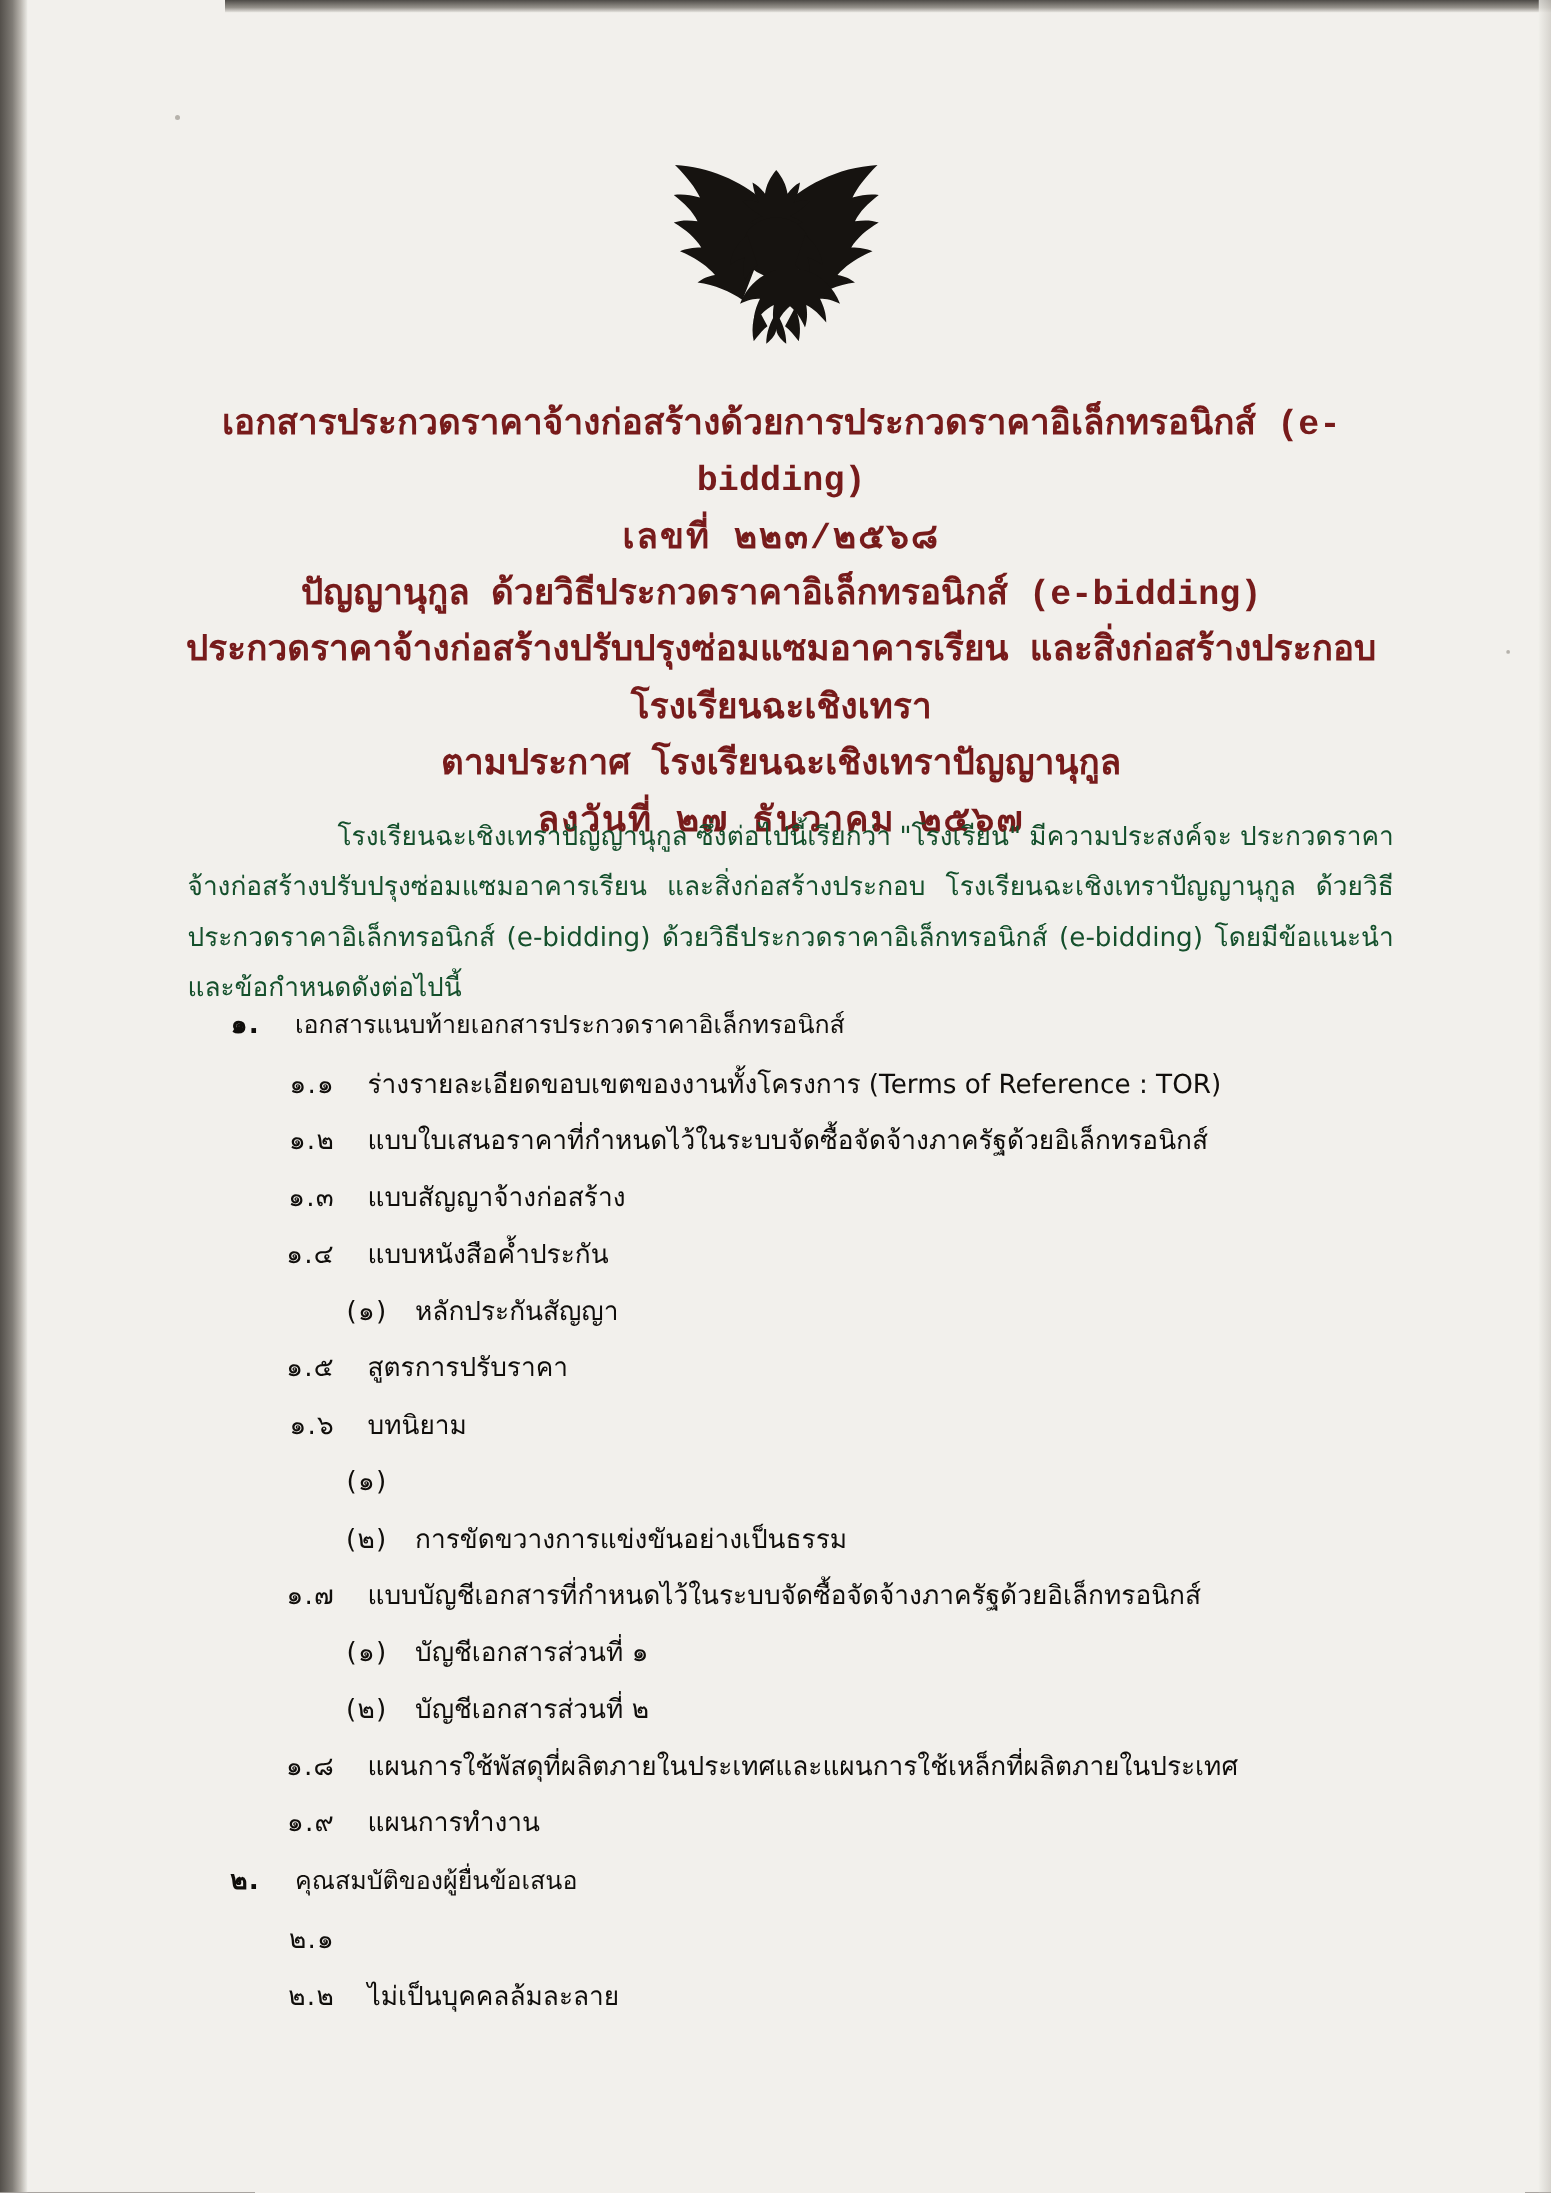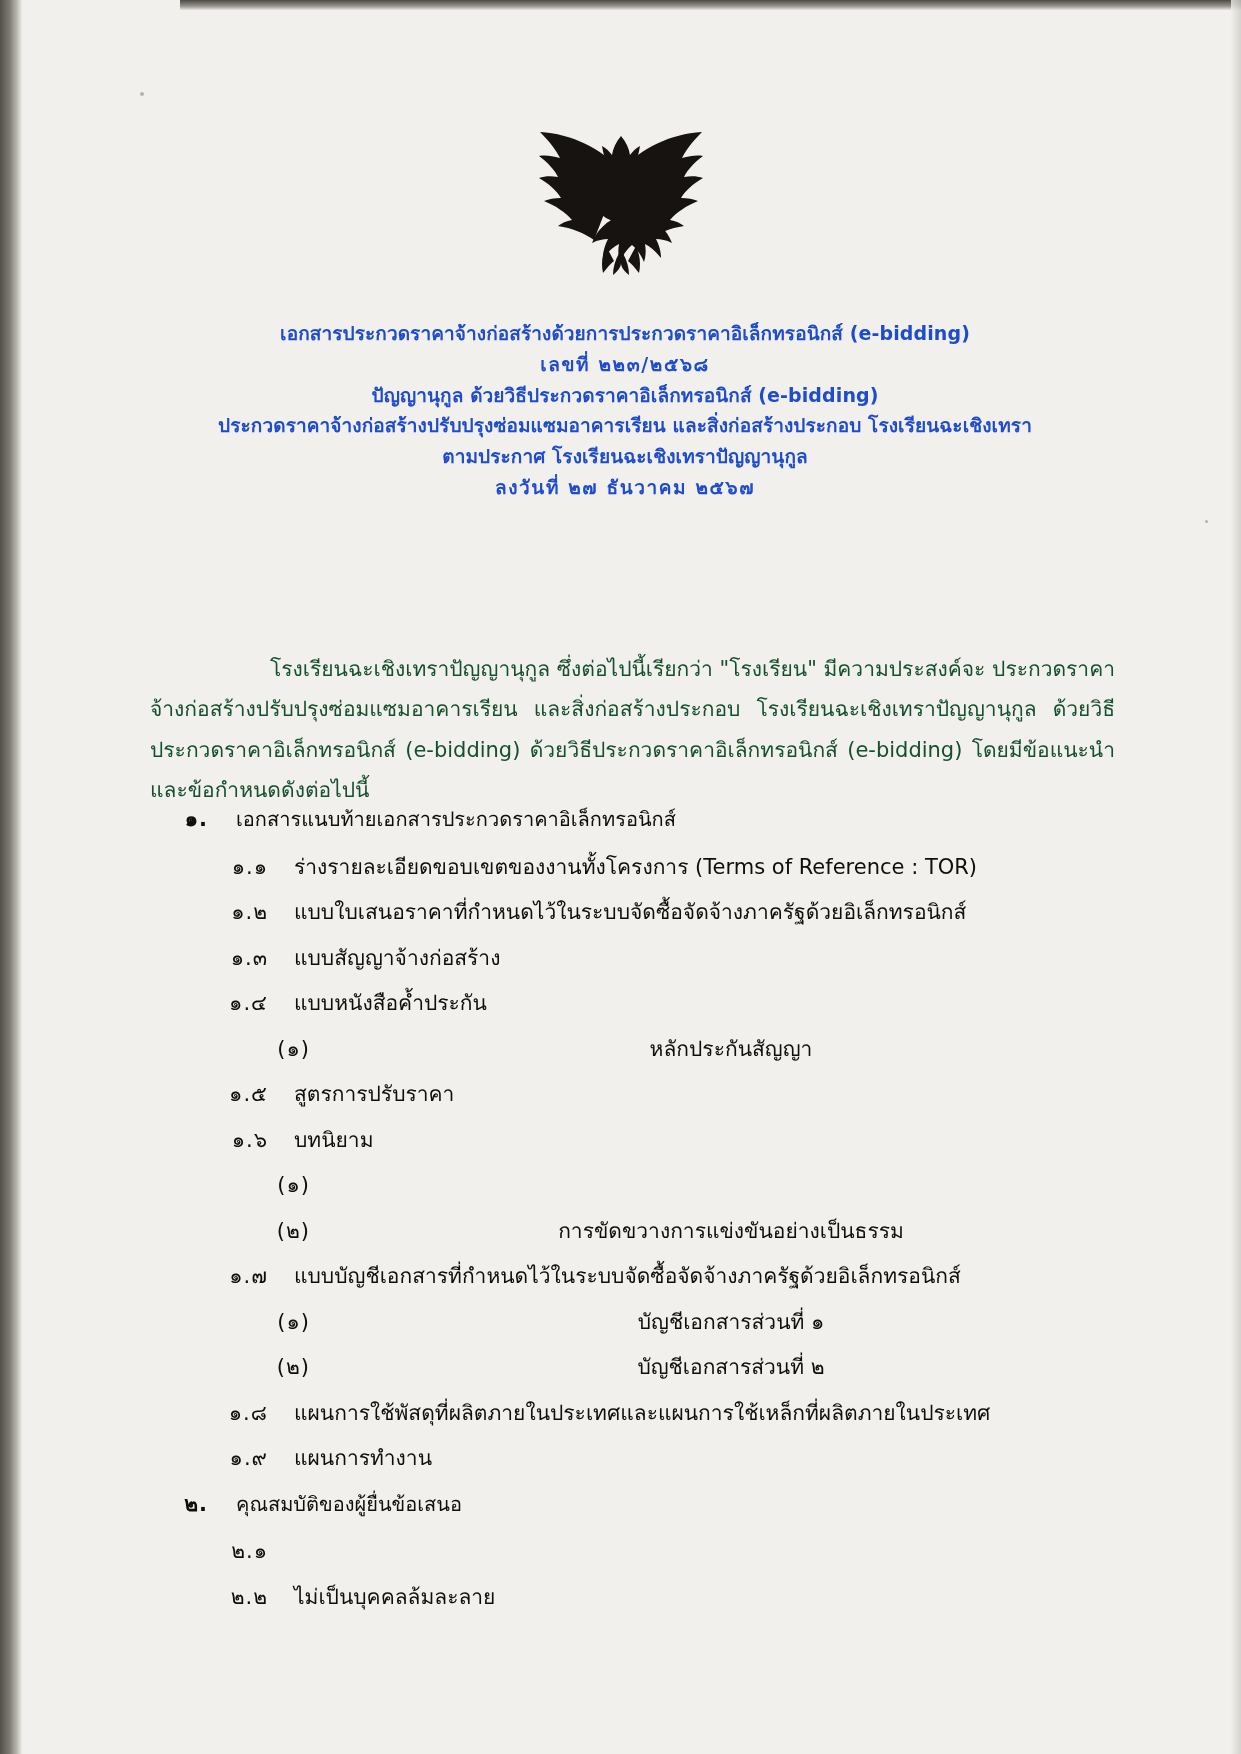--- a/index.html
+++ b/index.html
@@ -68,24 +68,25 @@
   .heading {
     position: absolute;
     top: 318px;
     left: 120px;
     width: 1010px;
     text-align: center;
     line-height: 1.62;
   }
   .heading .ln {
     display: block;
-    font-size: 19px;
+    font-size: 28px;
     font-weight: 700;
     letter-spacing: 0.1px;
-    color: #1d4ed8;
+    color: #7f1d1d;
+    font-family: Liberation Mono, monospace;
   }
   .heading .ln.num {
     letter-spacing: 1.6px;
   }
 
   
   .para {
     position: absolute;
     top: 628px;
     left: 150px;
@@ -124,21 +125,21 @@
   .lvl1 { margin-top: 4px; margin-bottom: 16px; }
   .lvl1 .num { width: 58px; font-weight: 700; font-size: 21px; }
   .lvl1 .txt { font-weight: 400; padding-left: 28px; font-size: 20px; }
 
   
   .lvl2 .num { width: 118px; font-size: 21px; }
   .lvl2 .txt { padding-left: 26px; font-size: 21px; }
 
   
   .lvl3 .num { width: 160px; font-size: 21px; }
-  .lvl3 .txt { padding-left: 22px; font-size: 21px; text-align: center; }
+  .lvl3 .txt { padding-left: 22px; font-size: 21px; }
 
   .u {
     text-underline-offset: 5px;
     text-decoration-thickness: 1.4px;
   }
   
   .content { filter: contrast(1.04) saturate(0.9); }
 </style>
 </head>
 <body>

